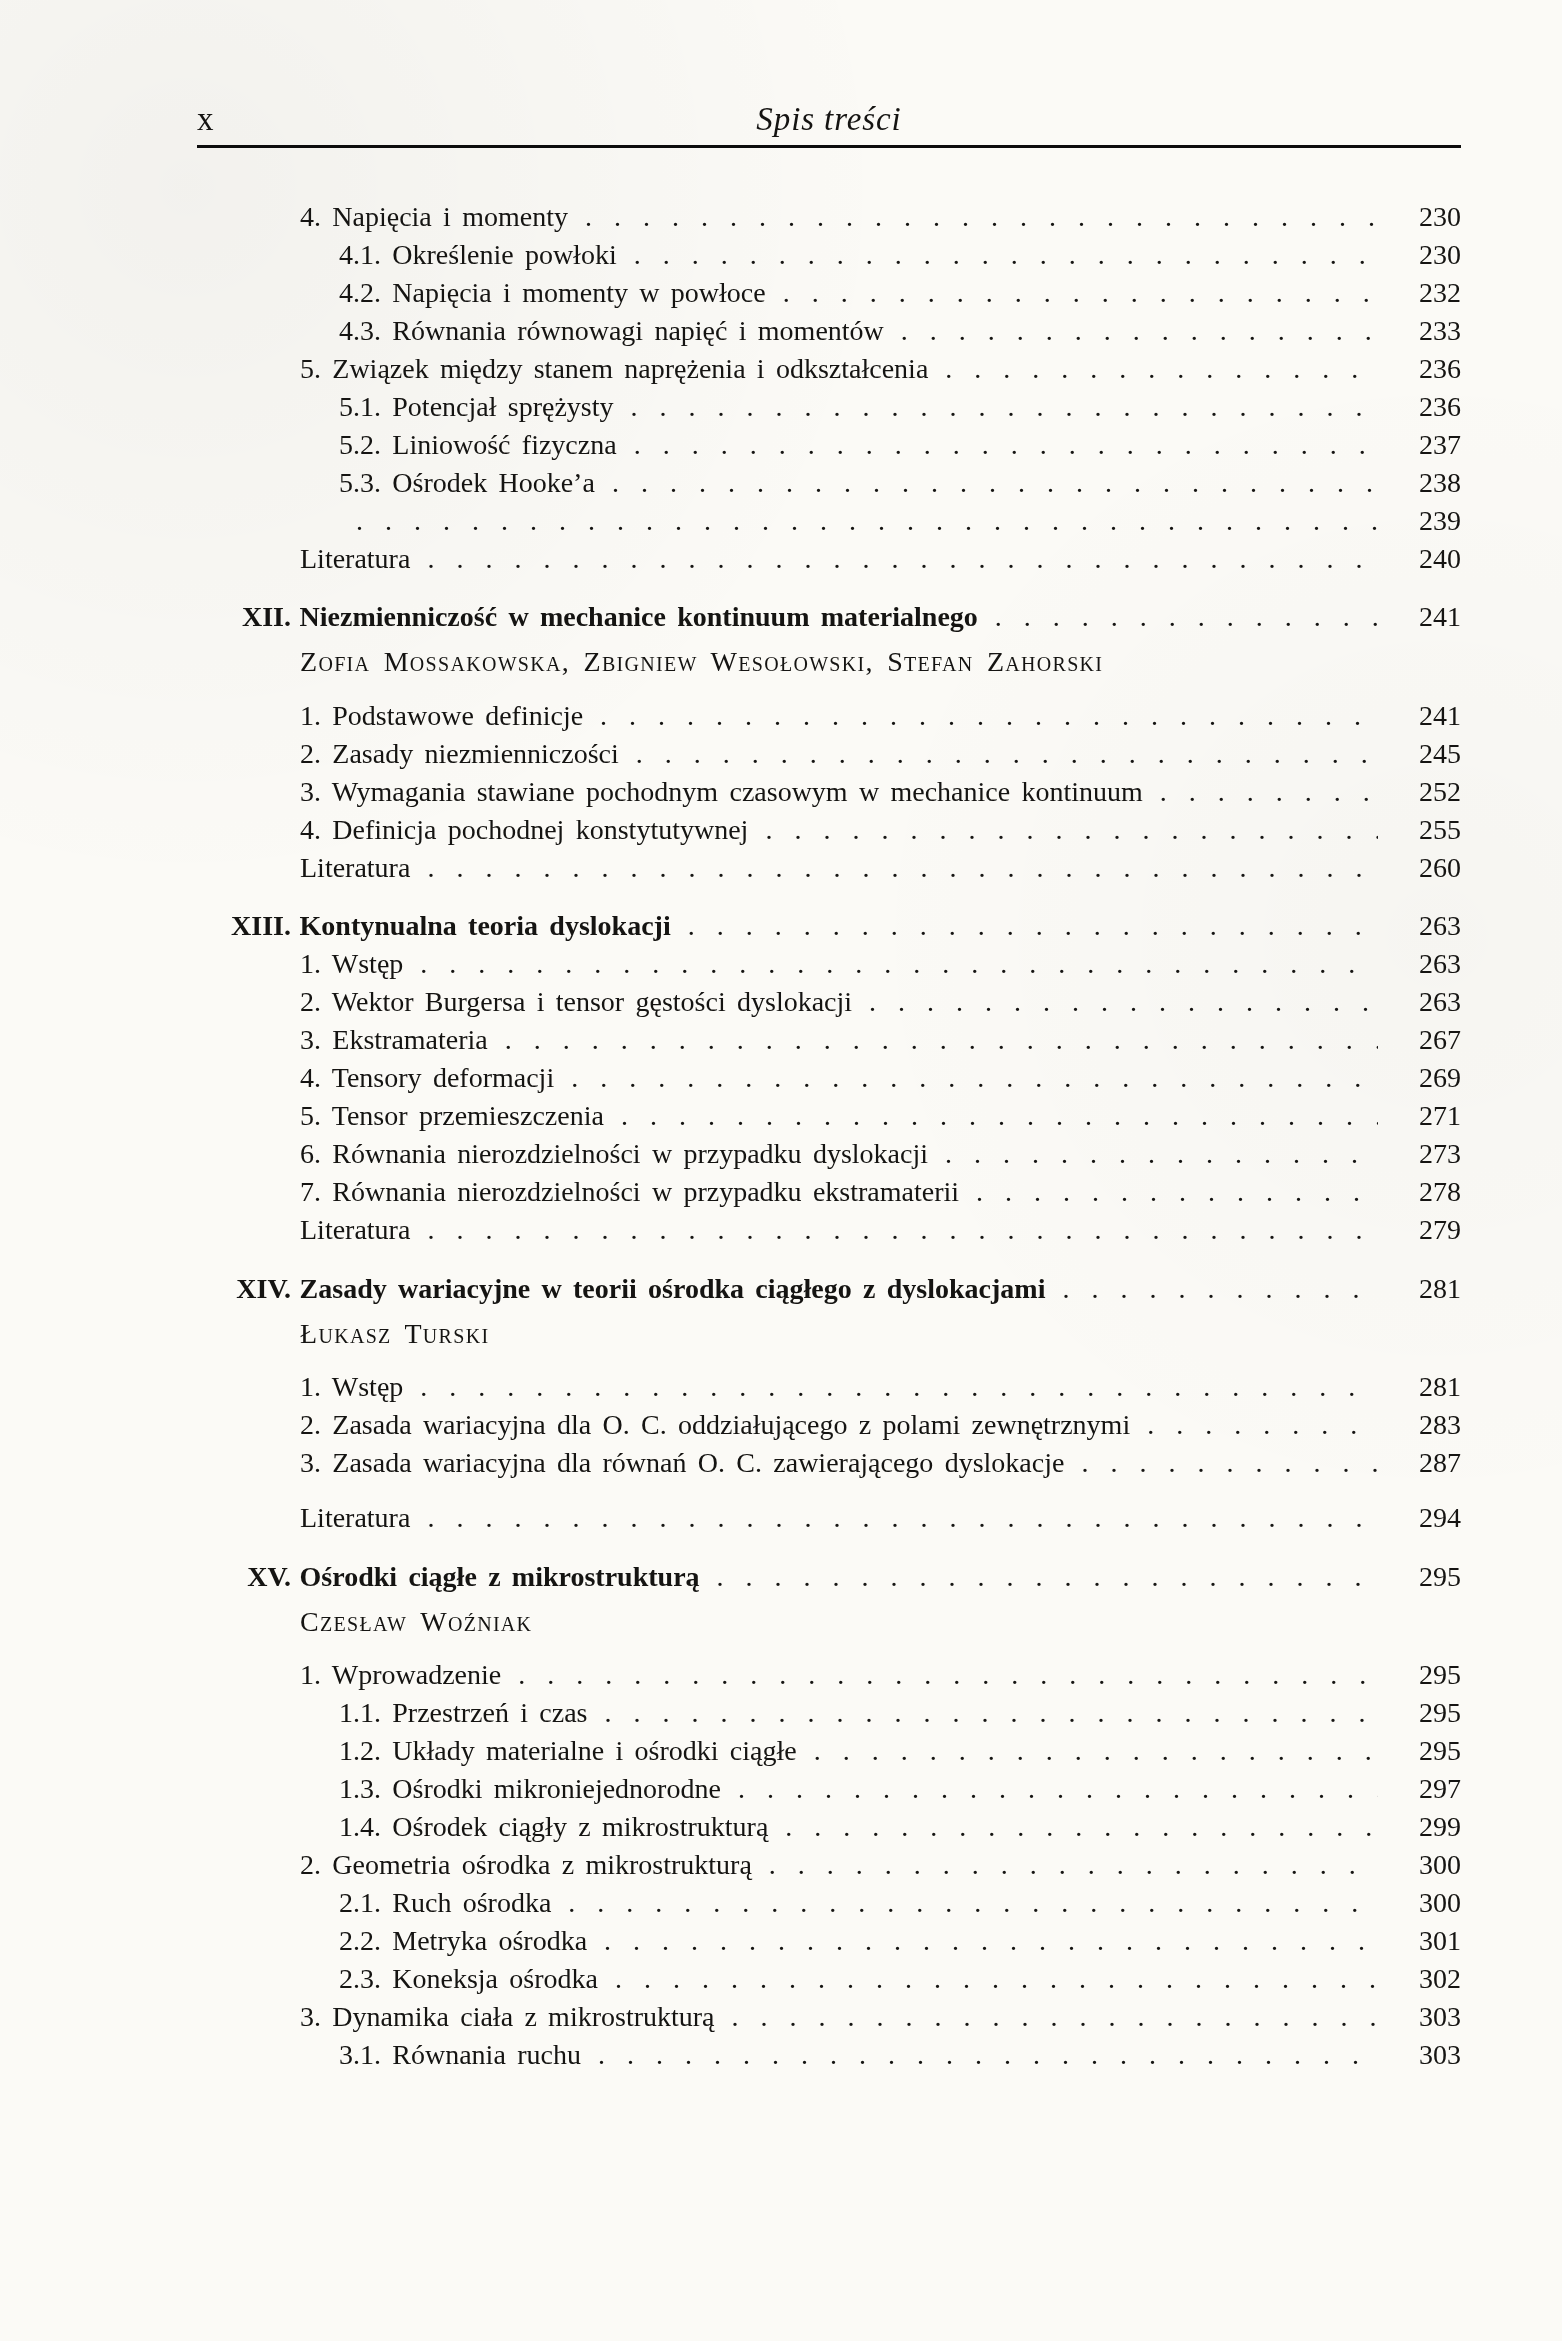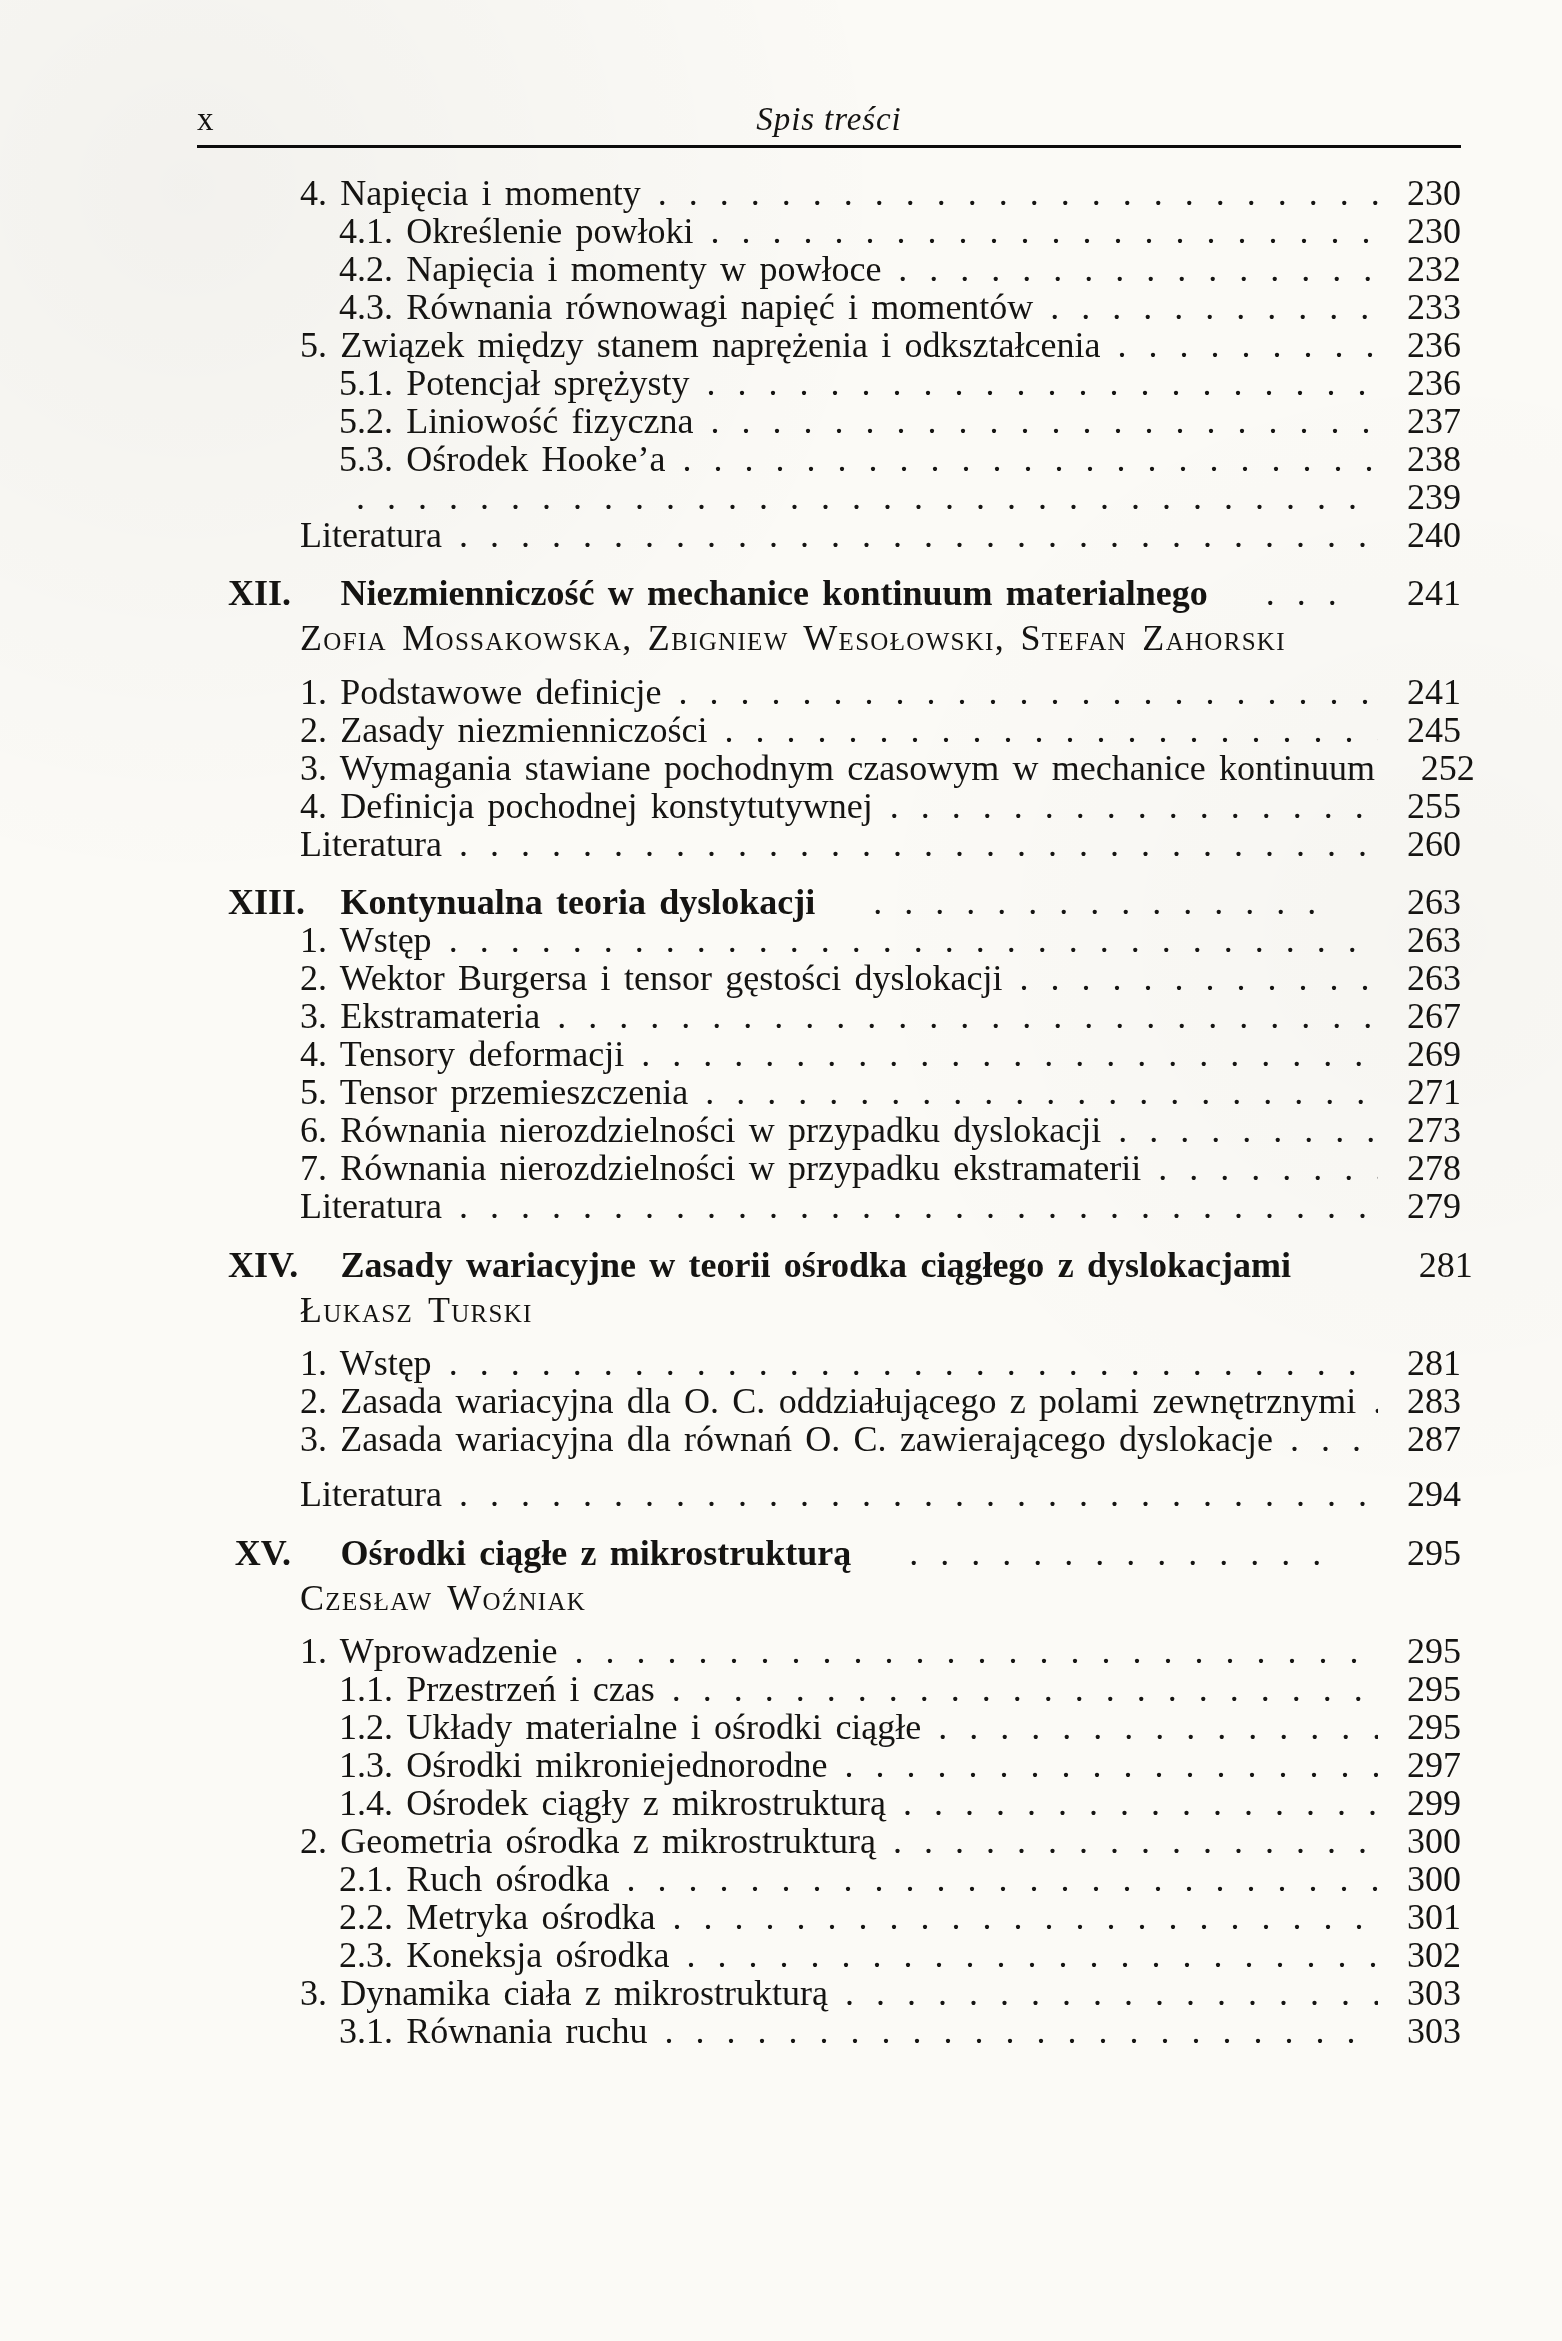--- a/index.html
+++ b/index.html
@@ -28,22 +28,22 @@
     line-height: 38px;
   }
   .page-marker { width: 189px; font-style: normal; }
   .running-header { flex: 1; text-align: center; font-style: italic; letter-spacing: 0.9px; }
   .header-spacer { width: 189px; }
   .rule {
     border-bottom: 3.4px solid #0c0c0c;
     margin-top: 6.9px;
   }
   .toc {
-    margin-top: 26px;
-    font-size: 36px;
+    margin-top: 50px;
+    font-size: 28px;
     line-height: 38px;
   }
   .toc-row { display: flex; align-items: baseline; }
   .indent-main { padding-left: 103px; }
   .indent-sub  { padding-left: 142px; justify-content: center; }
   .gap-before  { margin-top: 17px; }
   .entry-label { white-space: nowrap; word-spacing: 4.3px; }
   .dots {
     flex: 1;
     overflow: hidden;
@@ -56,21 +56,20 @@
     letter-spacing: 22px;
     font-weight: normal;
   }
   .page-num { width: 69px; text-align: right; flex: none; font-weight: normal; }
   .chapter { margin-top: 20.6px; }
   .chapter-heading {
     display: flex;
     align-items: flex-start;
     font-weight: bold;
     padding-left: 31px;
-    gap: 41px;
   }
   .chapter-numeral { width: 63px; text-align: right; margin-right: 8.6px; flex: none; }
   .chapter-title { white-space: nowrap; word-spacing: 4.3px; }
   .chapter-authors {
     padding-left: 103px;
     font-variant: small-caps;
     letter-spacing: 1.3px;
     word-spacing: 5.1px;
     margin: 6.9px 0 15.4px 0;
   }

